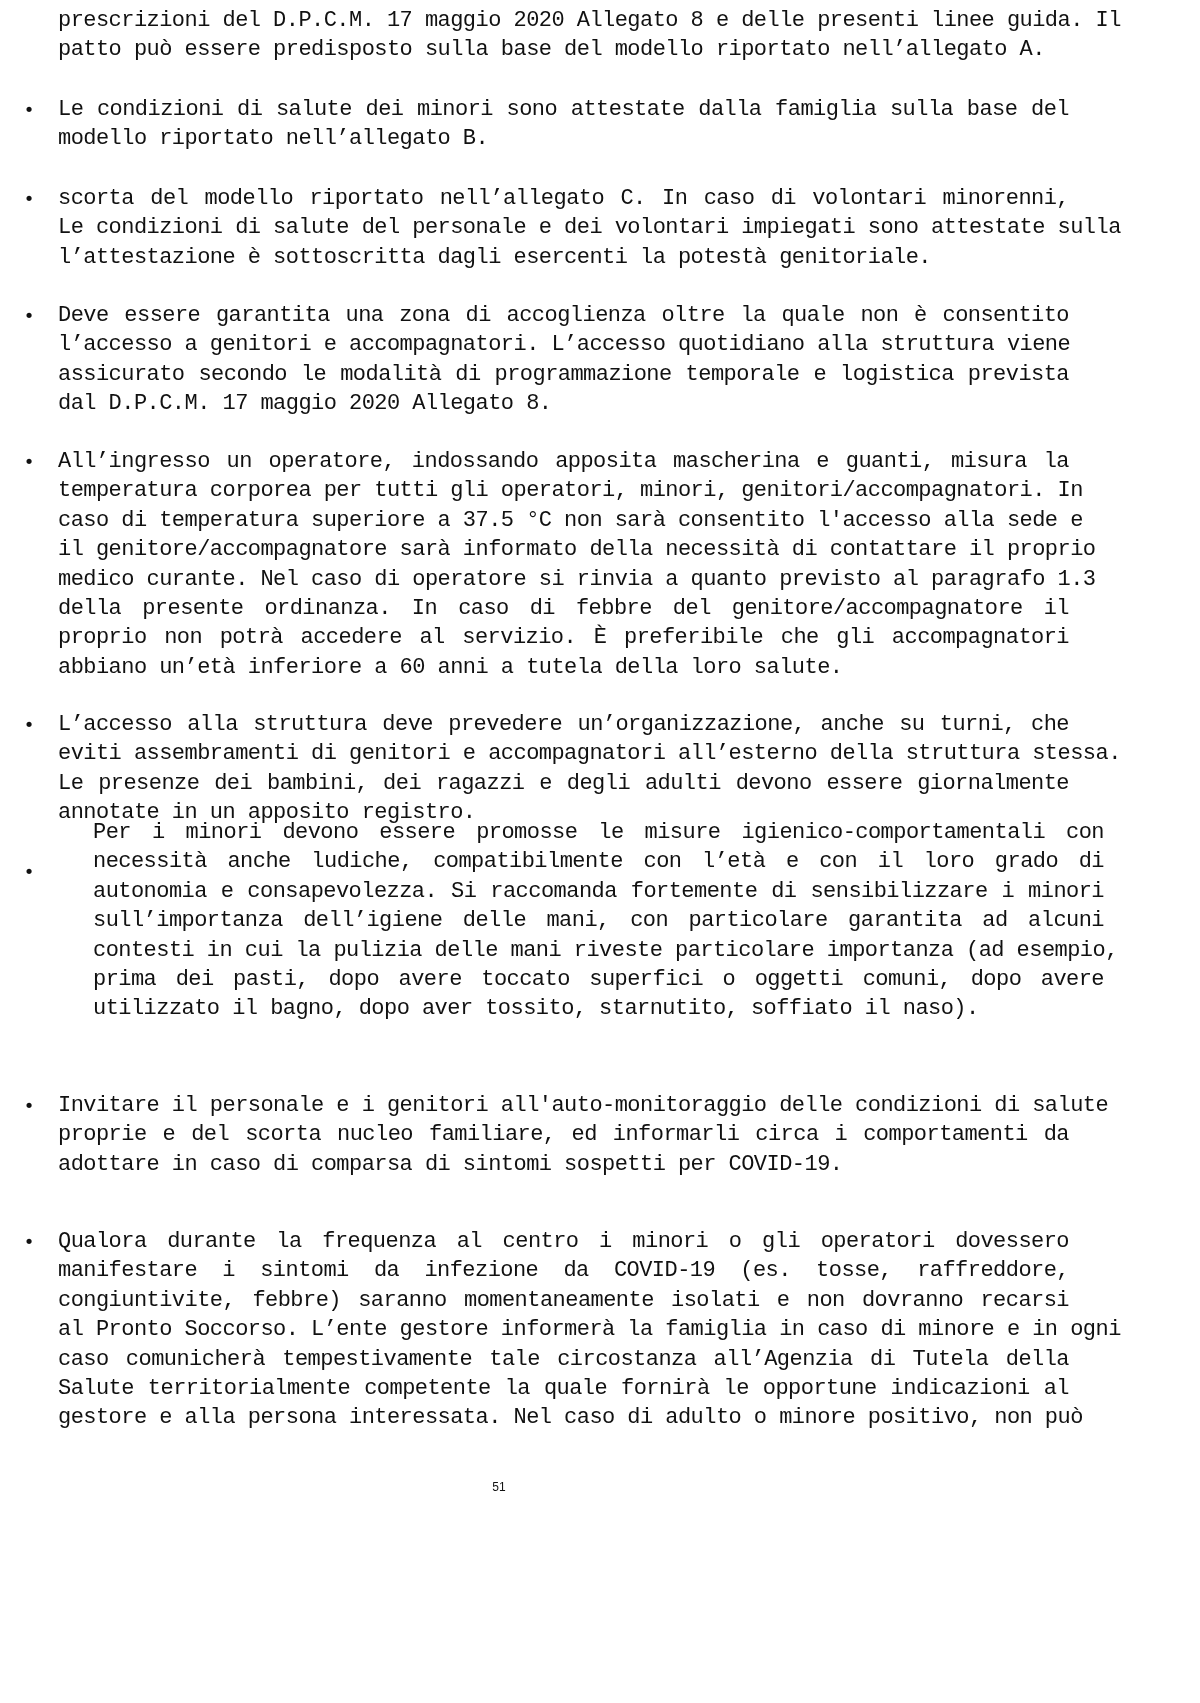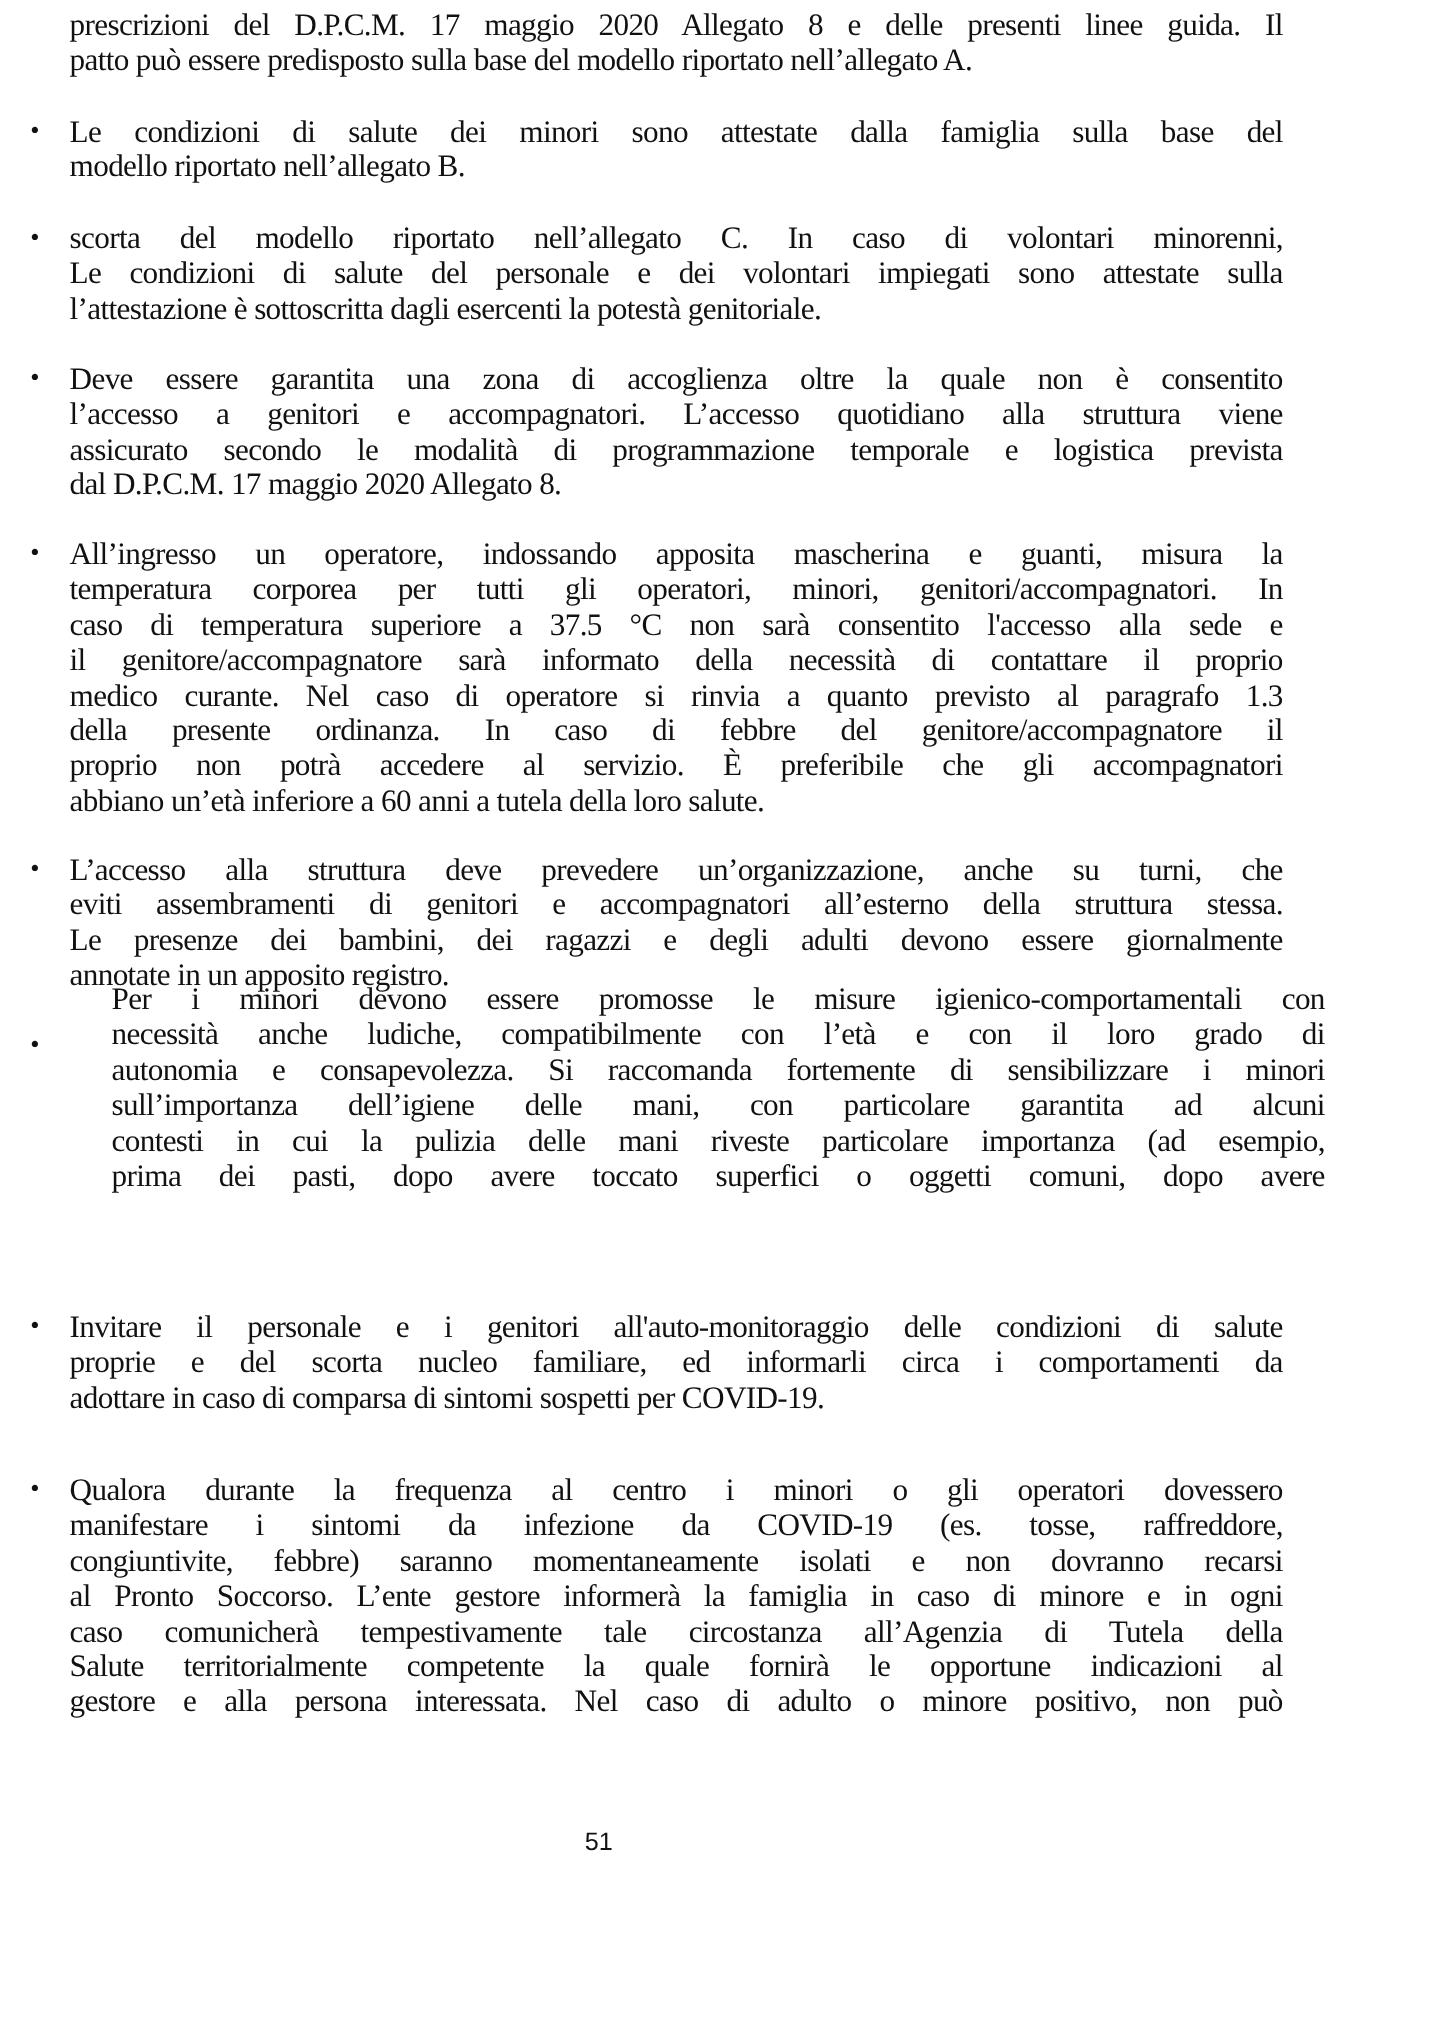--- a/index.html
+++ b/index.html
@@ -1,22 +1,22 @@
 <!DOCTYPE html>
 <html><head>
 <meta charset="utf-8">
 <style>
   html, body { margin: 0; padding: 0; background: #ffffff; }
   body { width: 1200px; height: 1703px; position: relative; overflow: hidden; color: #111; }
   .page { position: absolute; left: 0; top: 0; width: 1200px; height: 1703px; }
-  .block { position: absolute; left: 58px; width: 1011px; font-family: Liberation Serif, serif; font-size: 26px; line-height: 29.4px; letter-spacing: -0.55px; }
+  .block { position: absolute; left: 58px; width: 1011px; font-family: Liberation Mono, monospace; font-size: 22px; line-height: 29.4px; letter-spacing: -0.55px; }
   .line { display: block; white-space: nowrap; text-align: justify; text-align-last: justify; height: 29.4px; }
   .line.last { text-align-last: left; }
   .bullet { position: absolute; left: 22px; width: 14px; font-family: "DejaVu Sans", sans-serif; font-size: 18px; line-height: 29.4px; text-align: center; }
-  .pagenum { position: absolute; left: 0; width: 998px; top: 1524px; text-align: center; font-family: "Liberation Sans", sans-serif; font-size: 21px; }
+  .pagenum { position: absolute; left: 0; width: 998px; top: 1480px; text-align: center; font-family: "Liberation Sans", sans-serif; font-size: 12px; }
 </style>
 </head>
 <body>
 
 <div class="page">
 
   <div class="block" style="top:6px;">
     <span class="line">prescrizioni del D.P.C.M. 17 maggio 2020 Allegato 8 e delle presenti linee guida. Il</span>
     <span class="line last">patto può essere predisposto sulla base del modello riportato nell’allegato A.</span>
   </div>
@@ -63,20 +63,21 @@
   </div>
 
   <span class="bullet" style="top:857px;">•</span>
   <div class="block" style="top:818px;margin-left:35px;">
     <span class="line">Per i minori devono essere promosse le misure igienico-comportamentali con</span>
     <span class="line">necessità anche ludiche, compatibilmente con l’età e con il loro grado di</span>
     <span class="line">autonomia e consapevolezza. Si raccomanda fortemente di sensibilizzare i minori</span>
     <span class="line">sull’importanza dell’igiene delle mani, con particolare garantita ad alcuni</span>
     <span class="line">contesti in cui la pulizia delle mani riveste particolare importanza (ad esempio,</span>
     <span class="line">prima dei pasti, dopo avere toccato superfici o oggetti comuni, dopo avere</span>
+    <span class="line last">utilizzato il bagno, dopo aver tossito, starnutito, soffiato il naso).</span>
   </div>
 
   <span class="bullet" style="top:1091px;">•</span>
   <div class="block" style="top:1091px;">
     <span class="line">Invitare il personale e i genitori all'auto-monitoraggio delle condizioni di salute</span>
     <span class="line">proprie e del scorta nucleo familiare, ed informarli circa i comportamenti da</span>
     <span class="line last">adottare in caso di comparsa di sintomi sospetti per COVID-19.</span>
   </div>
 
   <span class="bullet" style="top:1227px;">•</span>

